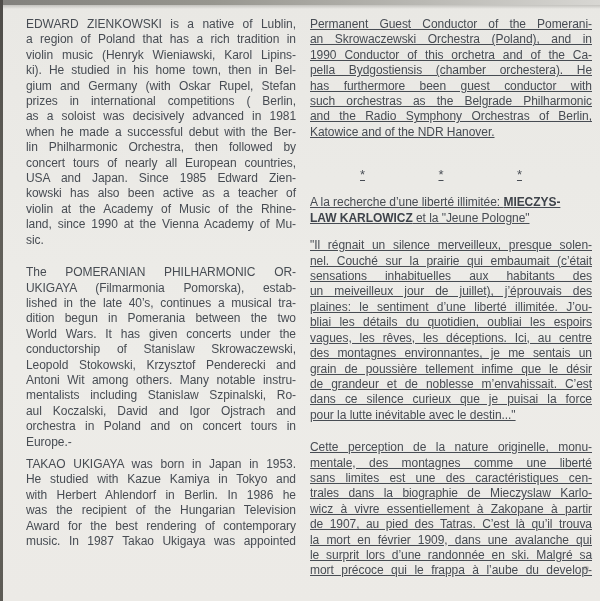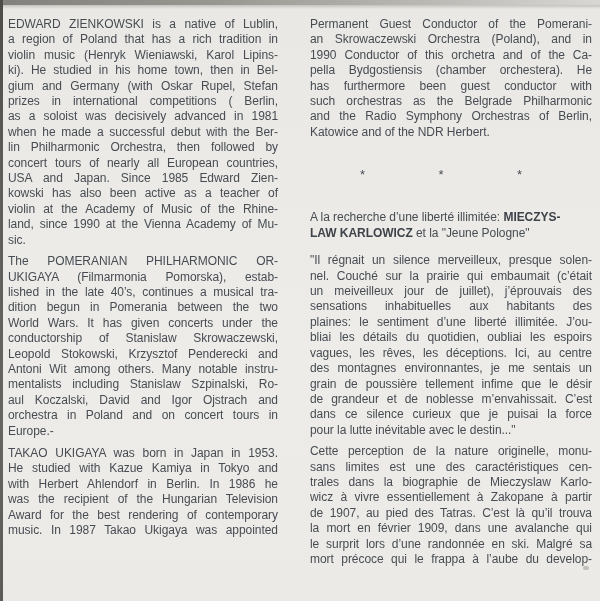--- a/index.html
+++ b/index.html
@@ -23,39 +23,39 @@
   }
   .left-edge{
     position:absolute;top:0;left:0;width:3px;height:601px;
     background:linear-gradient(180deg,#4e4c48 0%,#5f5d57 30%,#67655f 70%,#5d5b55 100%);
   }
   .speck{
     position:absolute;left:583px;top:566px;width:6px;height:4px;
     background:#b3b2ae;border-radius:2px;opacity:.75;
   }
   .col{position:absolute;top:17px;font-size:12px;line-height:15.4px;letter-spacing:-0.05px;}
-  .col-left{left:8px;width:270px;}
-  .col-right{left:310px;width:282px;}
+  .col-left{left:26px;width:270px;}
+  .col-right{left:310px;width:282px;text-decoration:underline;}
   .para{margin:0;}
-  .para + .para{margin-top:6px;}
+  .para + .para{margin-top:17px;}
   .para-takao{margin-top:7px !important;}
   .line{
     text-align:justify;
     -moz-text-align-last:justify;
     text-align-last:justify;
     white-space:normal;
     overflow:visible;
   }
   .line.last{text-align-last:left;-moz-text-align-last:left;text-align:left;}
   .asterisk-row{
     display:flex;justify-content:space-between;
     margin:27px 0 0 50px;width:162px;height:15px;
     font-size:13px;color:#4a4f56;
   }
-  .heading{margin-top:27px;line-height:16px;}
+  .heading{margin-top:12px;line-height:16px;}
   .heading-line{white-space:nowrap;}
   .heading .bold{font-weight:700;color:#3e434a;}
   .quote{margin-top:12px;}
   .closing{margin-top:7px;}
 </style>
 </head>
 <body>
 
 <div class="page">
 
@@ -108,54 +108,55 @@
 
   <div class="col col-right">
     <div class="para">
         <div class="line">Permanent Guest Conductor of the Pomerani-</div>
         <div class="line">an Skrowaczewski Orchestra (Poland), and in</div>
         <div class="line">1990 Conductor of this orchetra and of the Ca-</div>
         <div class="line">pella Bydgostiensis (chamber orchestera). He</div>
         <div class="line">has furthermore been guest conductor with</div>
         <div class="line">such orchestras as the Belgrade Philharmonic</div>
         <div class="line">and the Radio Symphony Orchestras of Berlin,</div>
-        <div class="line last">Katowice and of the NDR Herbert.</div>
+        <div class="line last">Katowice and of the NDR Hanover.</div>
       </div>
 
     <div class="asterisk-row">
       <span>*</span>
       <span>*</span>
       <span>*</span>
     </div>
 
     <div class="heading">
       <div class="heading-line">
         <span>A la recherche d’une liberté illimitée: </span><span class="bold">MIECZYS-</span>
       </div>
       <div class="heading-line">
         <span class="bold">LAW KARLOWICZ</span><span> et la "Jeune Pologne"</span>
       </div>
     </div>
 
     <div class="para quote">
         <div class="line">"Il régnait un silence merveilleux, presque solen-</div>
         <div class="line">nel. Couché sur la prairie qui embaumait (c’était</div>
+        <div class="line">sensations inhabituelles aux habitants des</div>
         <div class="line">un meiveilleux jour de juillet), j’éprouvais des</div>
-        <div class="line">sensations inhabituelles aux habitants des</div>
         <div class="line">plaines: le sentiment d’une liberté illimitée. J’ou-</div>
         <div class="line">bliai les détails du quotidien, oubliai les espoirs</div>
         <div class="line">vagues, les rêves, les déceptions. Ici, au centre</div>
         <div class="line">des montagnes environnantes, je me sentais un</div>
         <div class="line">grain de poussière tellement infime que le désir</div>
         <div class="line">de grandeur et de noblesse m’envahissait. C’est</div>
         <div class="line">dans ce silence curieux que je puisai la force</div>
         <div class="line last">pour la lutte inévitable avec le destin..."</div>
       </div>
     <div class="para closing">
         <div class="line">Cette perception de la nature originelle, monu-</div>
+        <div class="line">mentale, des montagnes comme une liberté</div>
         <div class="line">sans limites est une des caractéristiques cen-</div>
         <div class="line">trales dans la biographie de Mieczyslaw Karlo-</div>
         <div class="line">wicz à vivre essentiellement à Zakopane à partir</div>
         <div class="line">de 1907, au pied des Tatras. C’est là qu’il trouva</div>
         <div class="line">la mort en février 1909, dans une avalanche qui</div>
         <div class="line">le surprit lors d’une randonnée en ski. Malgré sa</div>
         <div class="line">mort précoce qui le frappa à l’aube du develop-</div>
       </div>
   </div>
 

